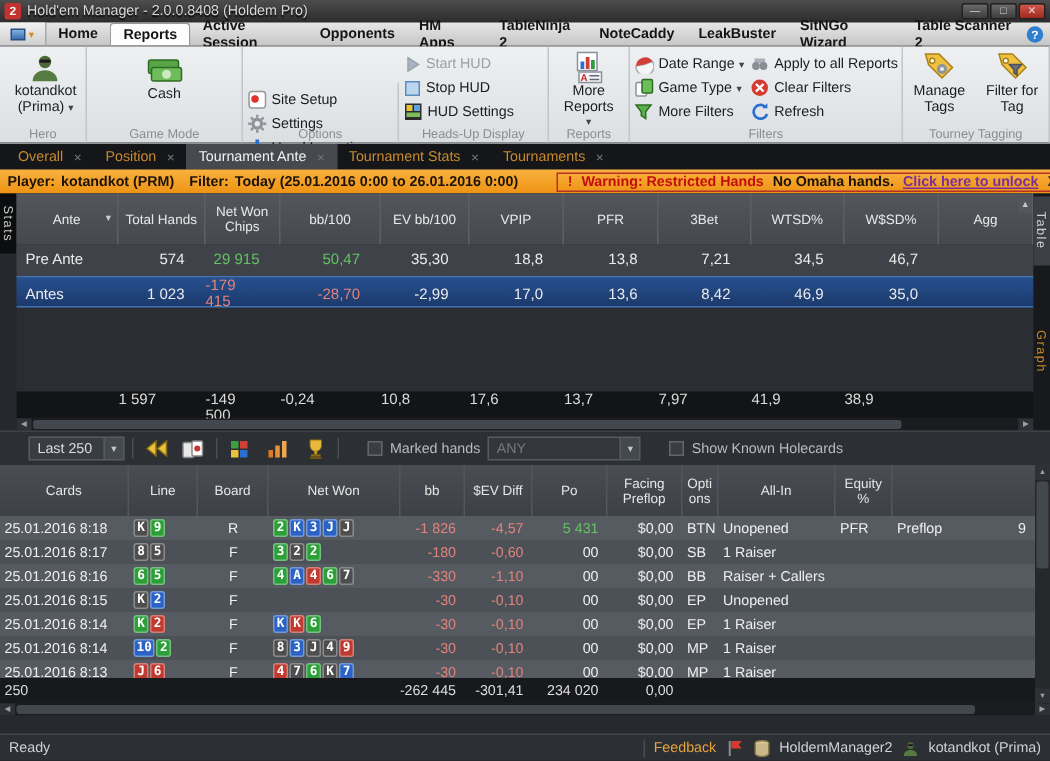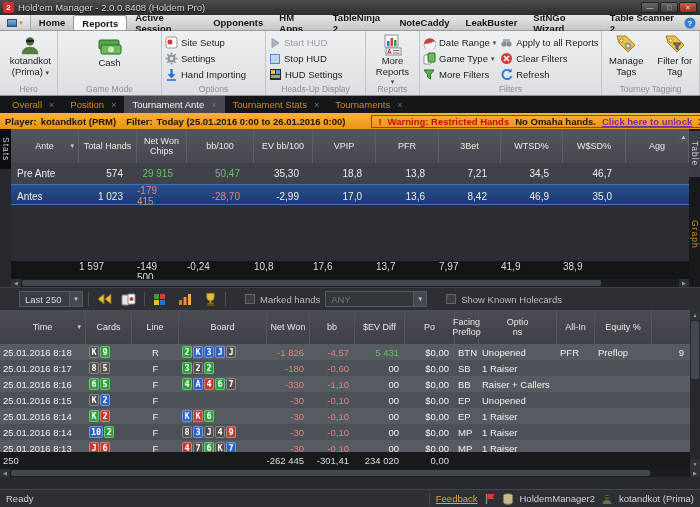--- a/index.html
+++ b/index.html
@@ -111,21 +111,21 @@
   .hands-vscroll { position:absolute; right:0; top:310px; width:10px; height:159px; background:#26282c; display:flex; flex-direction:column; }
   .vs-btn { height:10px; background:#2e3136; color:#9aa0a6; font-size:5px; display:flex; align-items:center; justify-content:center; }
   .vs-track { flex:1; position:relative; }
   .vs-thumb { position:absolute; left:1px; right:1px; top:1px; height:58px; background:#43474e; border-radius:2px; }
   .below-gap { position:absolute; left:0; top:477px; width:700px; height:12px; background:#26292d; }
 
   
   .statusbar { position:absolute; left:0; top:489px; width:700px; height:18px; background:#2c2f33; border-top:1px solid #43464b; display:flex; align-items:center; padding:0 6px; font-size:9.5px; color:#cfd2d6; }
   .status-right { margin-left:auto; display:flex; align-items:center; gap:6px; }
   .status-sep { width:1px; height:12px; background:#4a4d52; }
-  .feedback-link { color:#e8a33d; text-decoration:underline; }
+  .feedback-link { color:#e8a33d; }
 </style>
 </head>
 <body>
 
 <div class="titlebar">
   <div class="app-icon">2</div>
   <div class="title-text">Hold'em Manager - 2.0.0.8408 (Holdem Pro)</div>
   <div class="win-btns">
     <div class="win-btn">—</div>
     <div class="win-btn">□</div>
@@ -176,21 +176,21 @@
       <svg width="24" height="20" viewBox="0 0 24 20">
           <rect x="1" y="2" width="20" height="9" rx="1.5" fill="#58a548" stroke="#2e6b24"></rect>
           <rect x="3" y="7" width="20" height="9" rx="1.5" fill="#6dbd5a" stroke="#2e6b24"></rect>
           <circle cx="13" cy="11.5" r="3" fill="#cfe8c2"></circle>
         </svg>
       <span>Cash</span>
     </div>
     <div class="glabel">Game Mode</div>
   </div>
 
-  <div class="rgroup" style="width:104px;">
+  <div class="rgroup" style="width:104px;margin-top:24px;">
     <div class="smallcol">
       <div class="smallitem">
         <svg width="13" height="13">
             <rect x="1" y="1" width="11" height="11" rx="2" fill="#fff" stroke="#999"></rect>
             <circle cx="5" cy="6" r="2.5" fill="#d33"></circle>
           </svg>
         <span>Site Setup</span>
       </div>
       <div class="smallitem">
         <svg width="13" height="13" viewBox="0 0 13 13">
@@ -518,24 +518,20 @@
   <div class="combo disabled" style="width:102px;">
     <span class="combo-text">ANY</span>
     <span class="combo-dd">▾</span>
   </div>
   <span class="chk" style="margin-left:14px;"></span>
   <span class="tb-label">Show Known Holecards</span>
 </div>
 
 <div class="hands-header h-grid" id="hands-header">
     <div class="h-hcell">
-      <span>Time</span>
-      <span class="hdr-dd">▾</span>
-    </div>
-    <div class="h-hcell">
       <span>Cards</span>
     </div>
     <div class="h-hcell">
       <span>Line</span>
     </div>
     <div class="h-hcell">
       <span>Board</span>
     </div>
     <div class="h-hcell">
       <span>Net Won</span>

